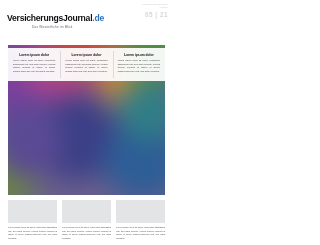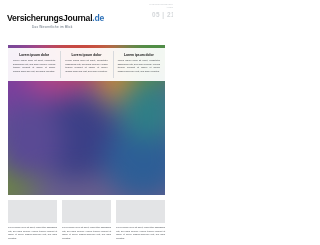--- a/index.html
+++ b/index.html
@@ -16,21 +16,20 @@
     font-family: "Liberation Sans", sans-serif;
     color: #1a1a1a;
   }
 
   
   .header {
     position: absolute;
     left: 0; top: 0;
     width: 173px;
     height: 44px;
-    padding-left: 7px;
   }
   .logo-block {
     position: absolute;
     left: 7px;
     top: 14px;
   }
   .logo-text {
     font-size: 8.6px;
     font-weight: bold;
     letter-spacing: -0.25px;

